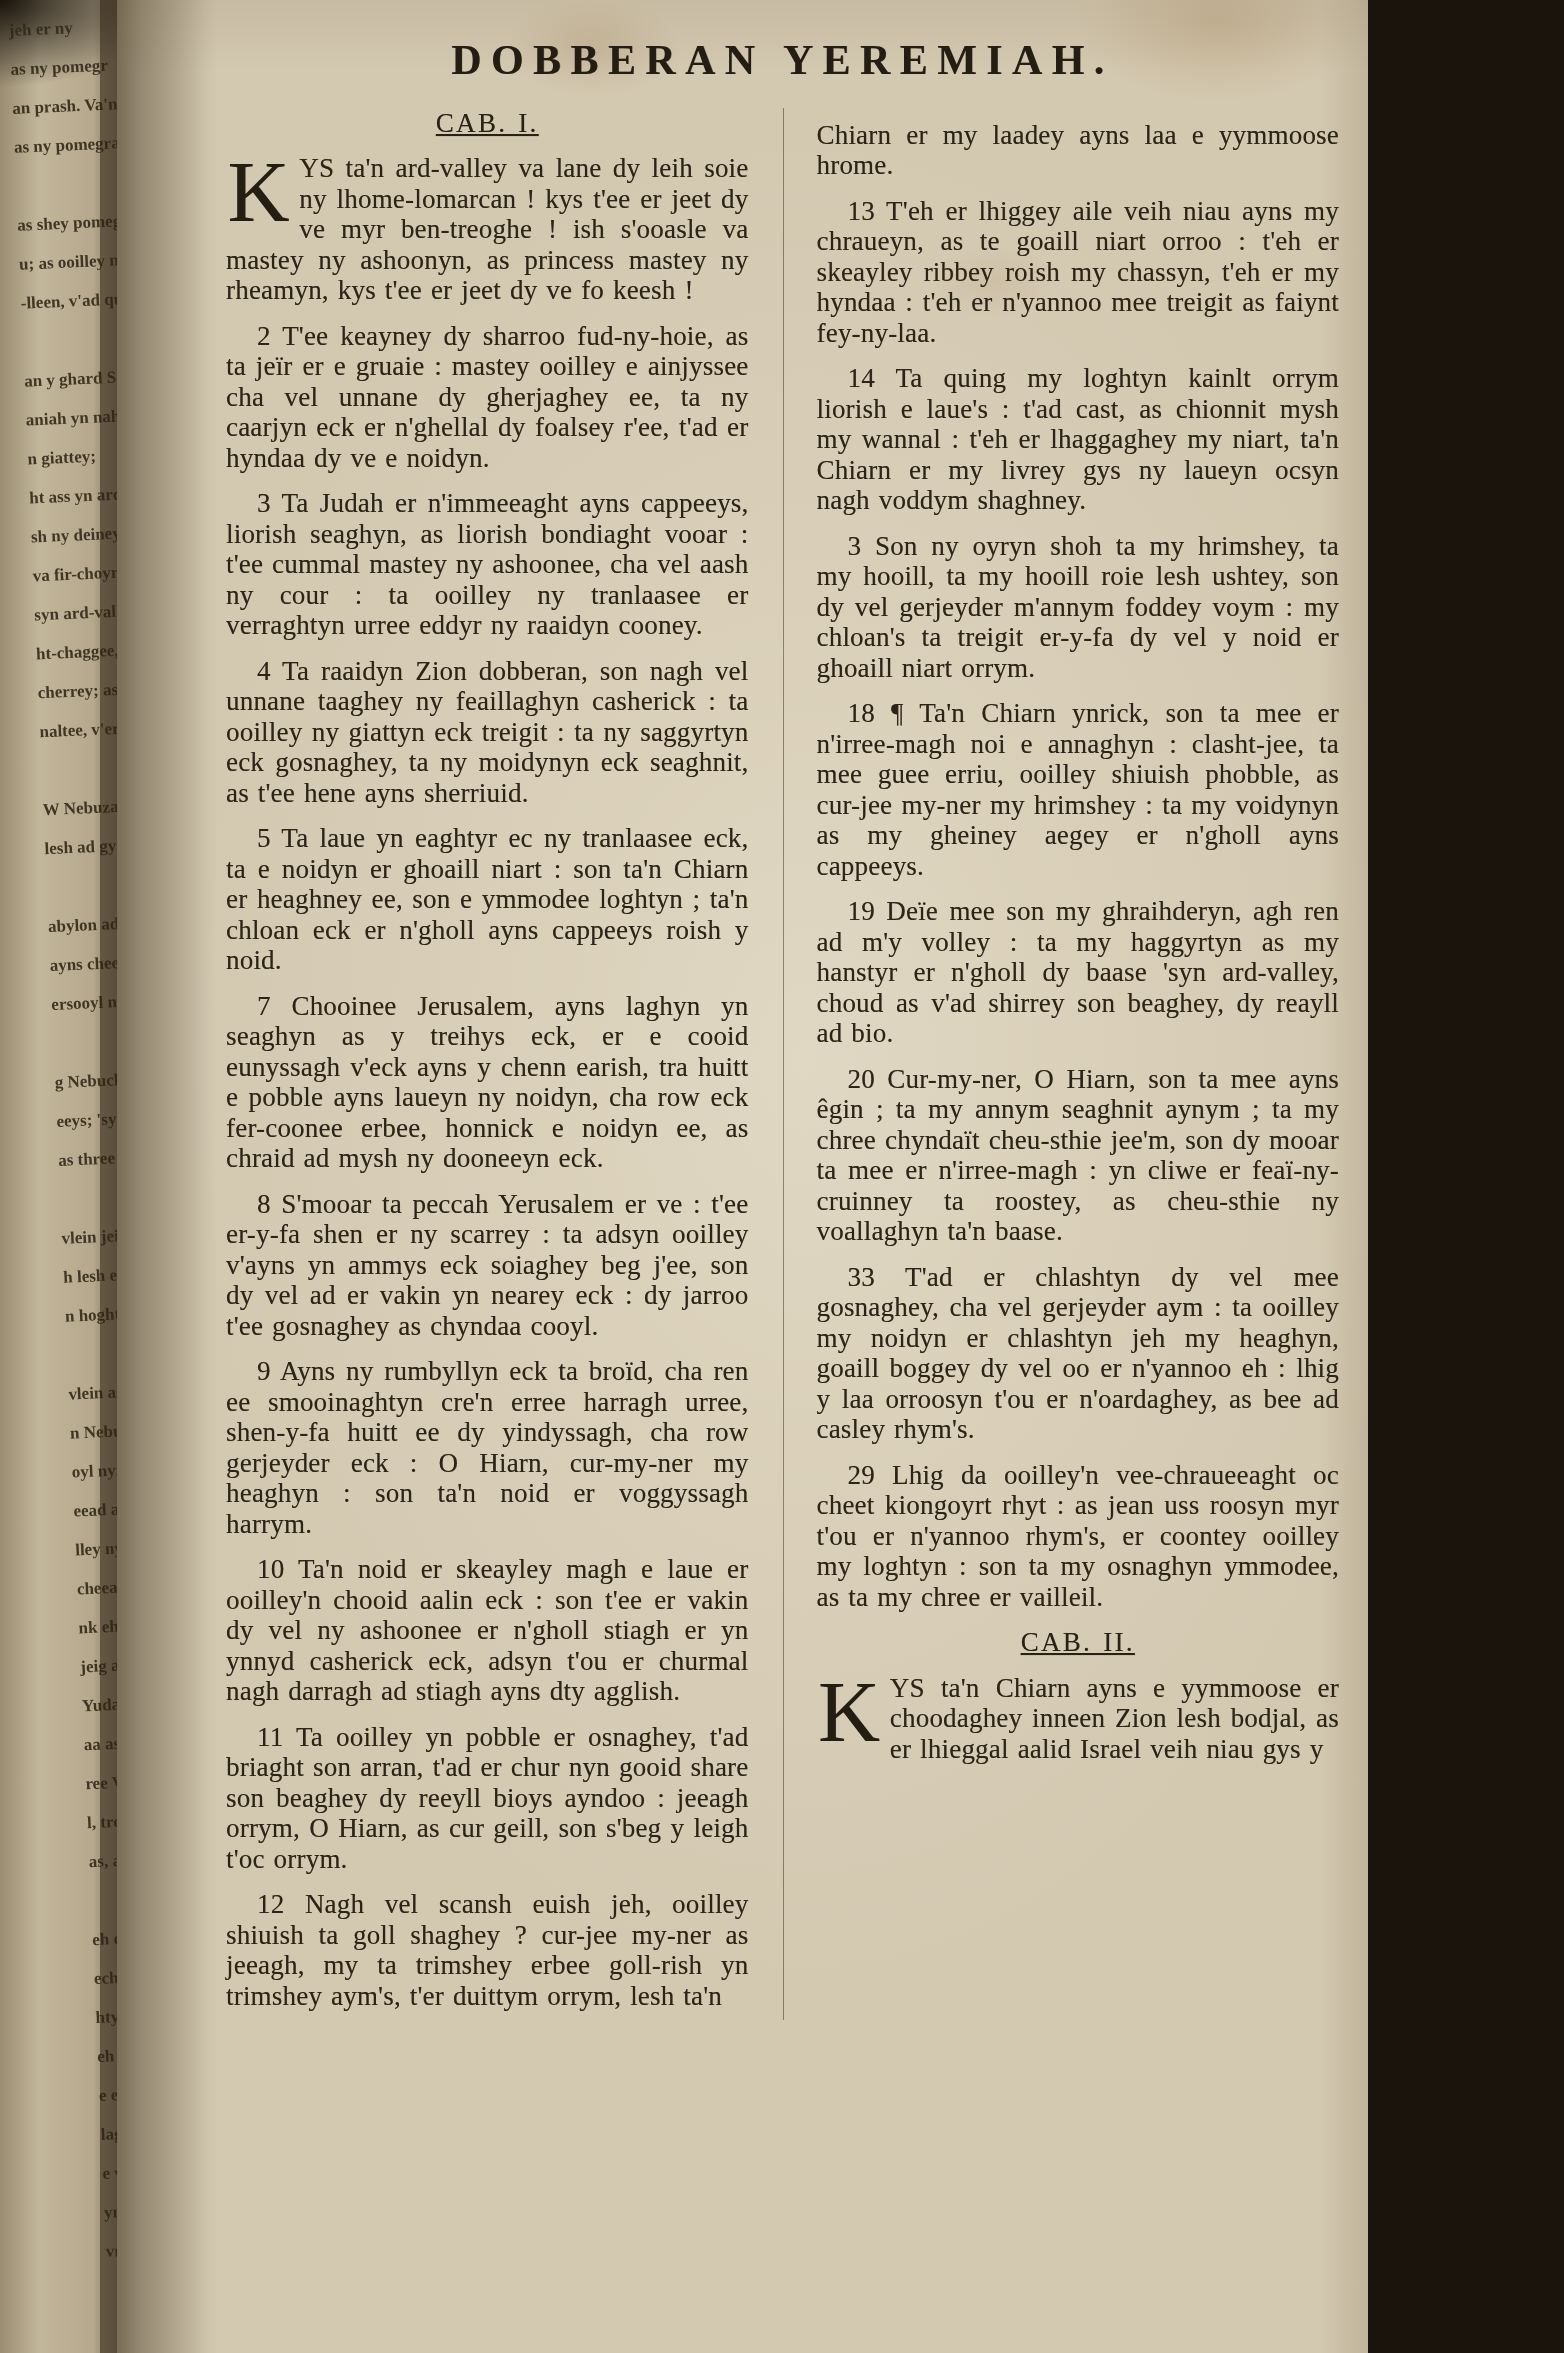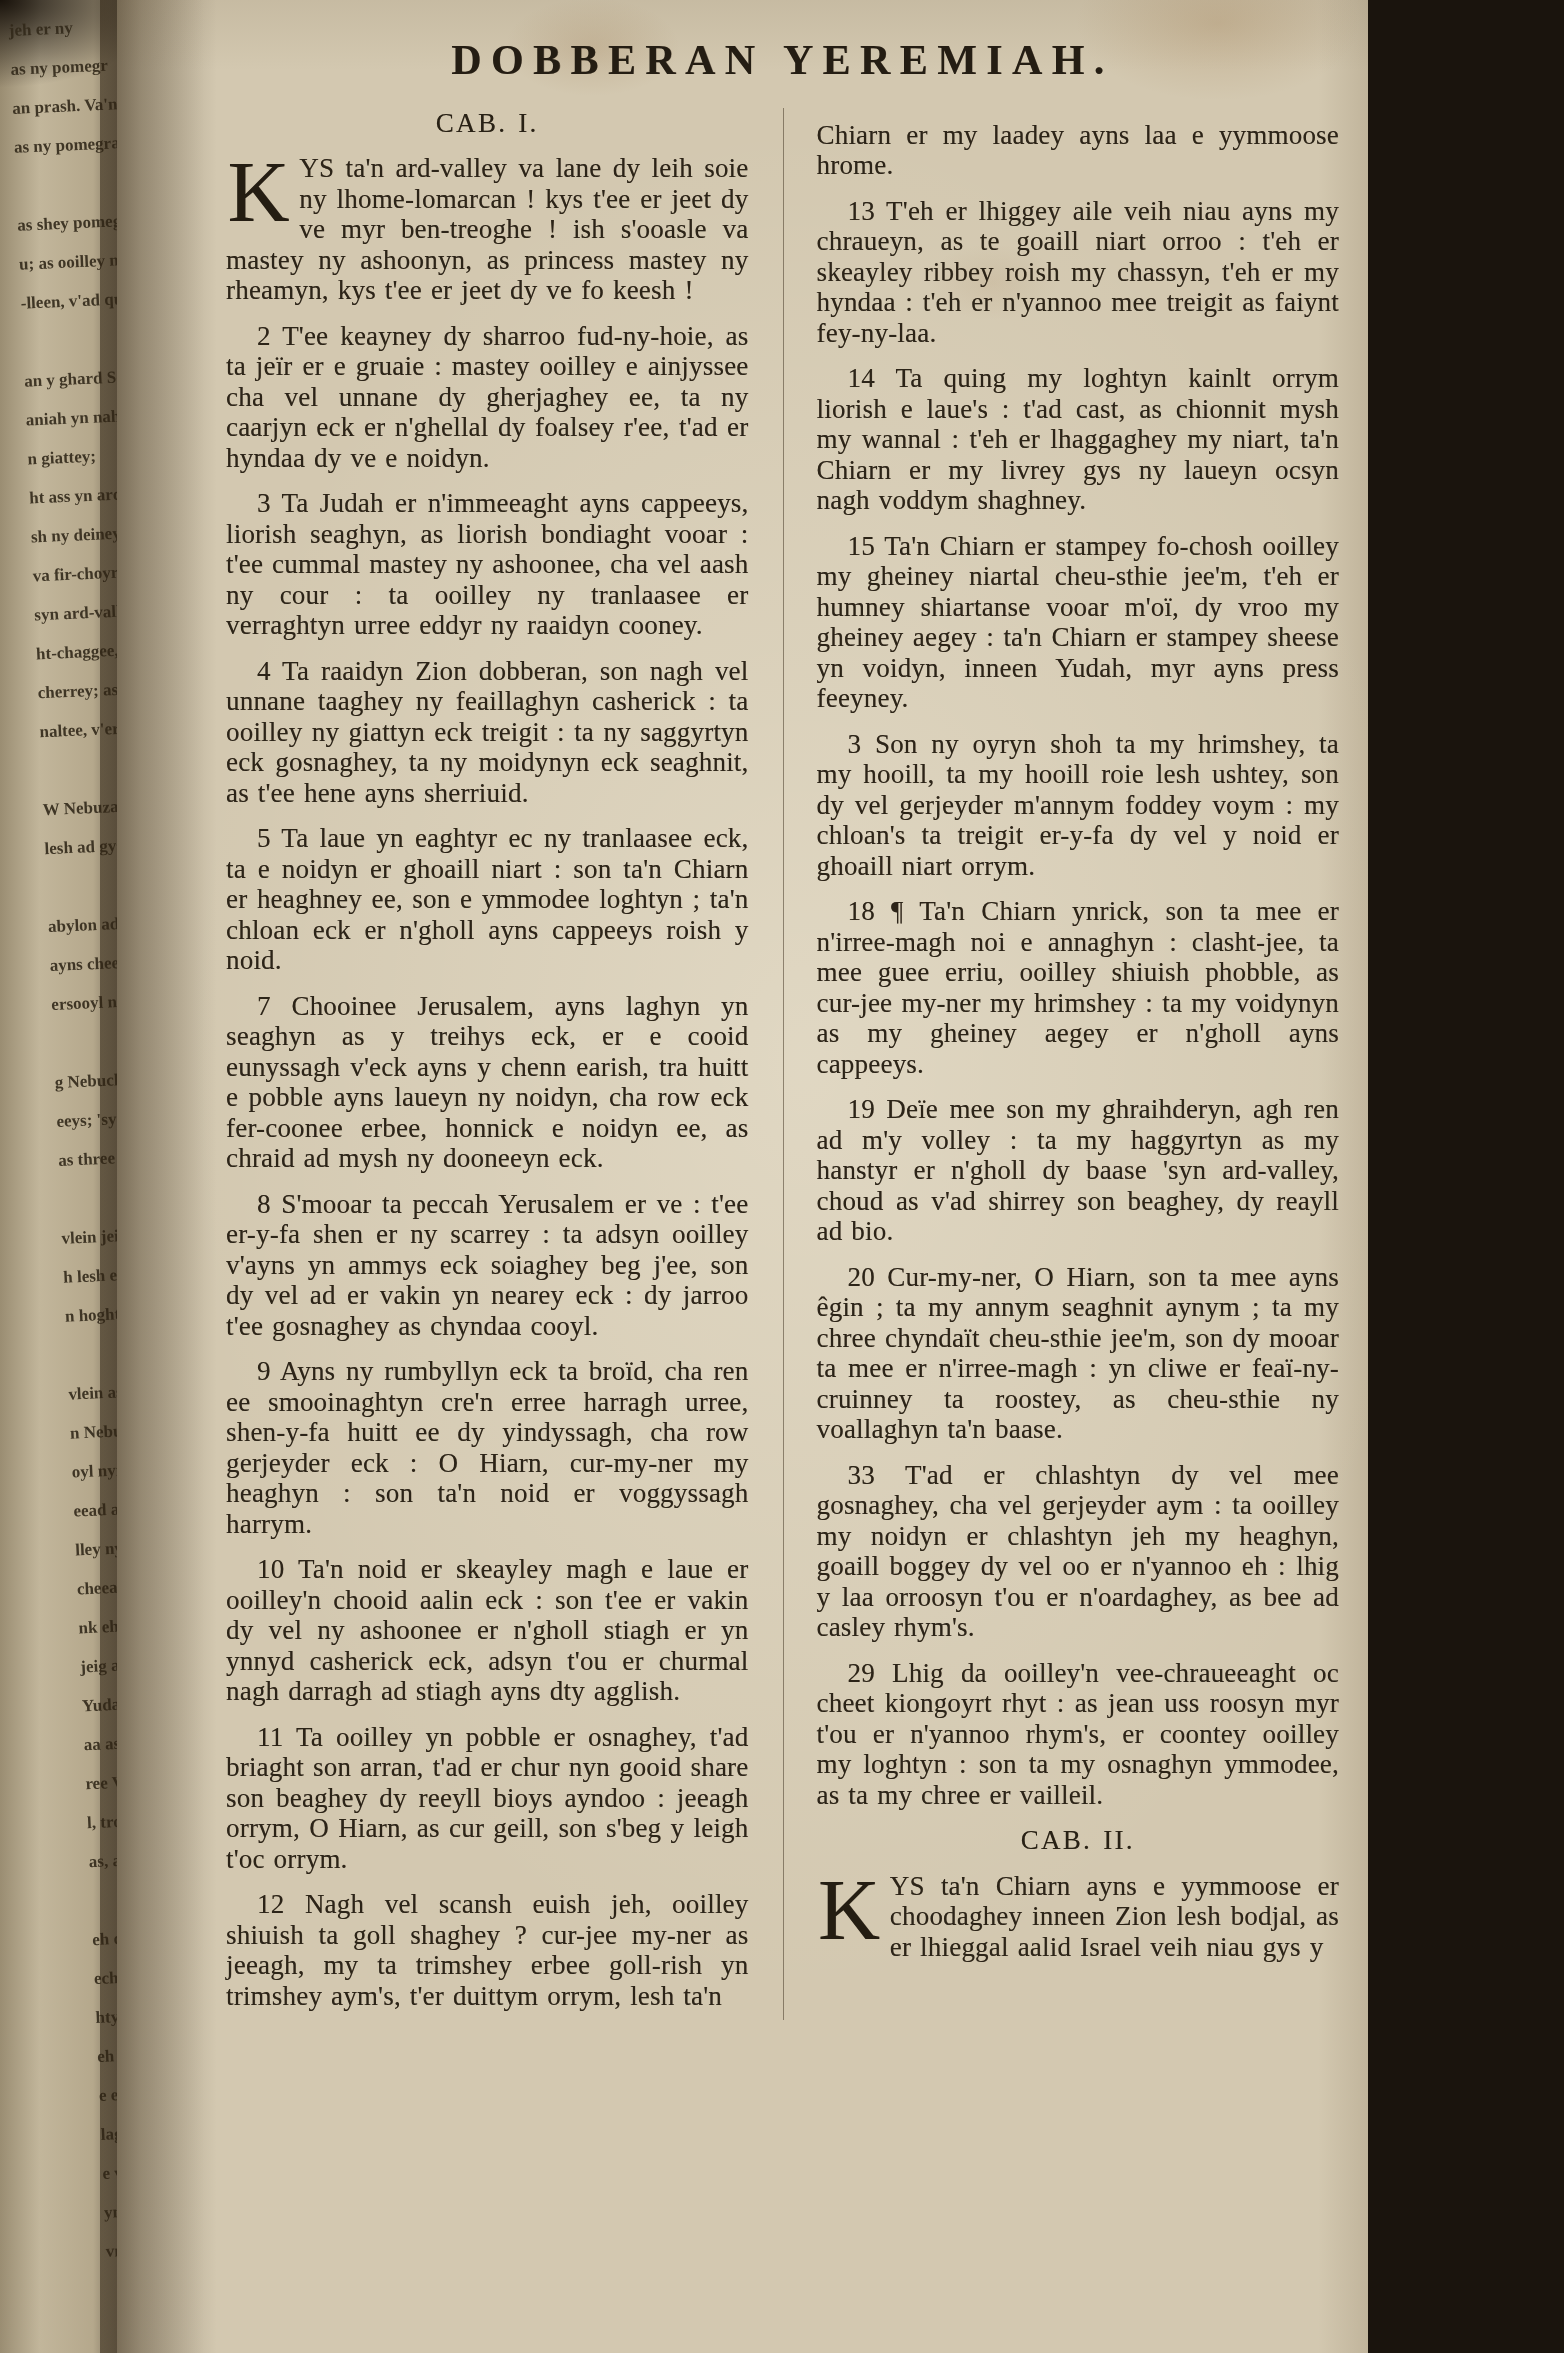--- a/index.html
+++ b/index.html
@@ -98,20 +98,21 @@
     color: #2c2418;
     text-shadow: 0.2px 0.2px 0.3px rgba(60,45,30,0.45);
   }
   .cab {
     margin: 3.1px 0 9.4px 0;
     text-align: center;
     font-size: 27px;
     font-weight: normal;
     letter-spacing: 2.3px;
     color: #282115;
+    text-decoration: underline;
   }
   .cab-2 {
     margin-top: 12px;
   }
   p.verse {
     margin: 15px;
     text-indent: 31px;
   }
   p.lead-p, p.cont {
     text-indent: 0;
@@ -211,21 +212,20 @@
           <p class="verse">9 Ayns ny rumbyllyn eck ta broïd, cha ren ee smooinaghtyn cre'n erree harragh urree, shen-y-fa huitt ee dy yindyssagh, cha row gerjeyder eck : O Hiarn, cur-my-ner my heaghyn : son ta'n noid er voggyssagh harrym.</p>
           <p class="verse">10 Ta'n noid er skeayley magh e laue er ooilley'n chooid aalin eck : son t'ee er vakin dy vel ny ashoonee er n'gholl stiagh er yn ynnyd casherick eck, adsyn t'ou er churmal nagh darragh ad stiagh ayns dty agglish.</p>
           <p class="verse">11 Ta ooilley yn pobble er osnaghey, t'ad briaght son arran, t'ad er chur nyn gooid share son beaghey dy reeyll bioys ayndoo : jeeagh orrym, O Hiarn, as cur geill, son s'beg y leigh t'oc orrym.</p>
           <p class="verse">12 Nagh vel scansh euish jeh, ooilley shiuish ta goll shaghey ? cur-jee my-ner as jeeagh, my ta trimshey erbee goll-rish yn trimshey aym's, t'er duittym orrym, lesh ta'n</p>
         </div>
 
         <div class="col">
           <p class="verse cont">Chiarn er my laadey ayns laa e yymmoose hrome.</p>
           <p class="verse">13 T'eh er lhiggey aile veih niau ayns my chraueyn, as te goaill niart orroo : t'eh er skeayley ribbey roish my chassyn, t'eh er my hyndaa : t'eh er n'yannoo mee treigit as faiynt fey-ny-laa.</p>
           <p class="verse">14 Ta quing my loghtyn kainlt orrym liorish e laue's : t'ad cast, as chionnit mysh my wannal : t'eh er lhaggaghey my niart, ta'n Chiarn er my livrey gys ny laueyn ocsyn nagh voddym shaghney.</p>
-          <p class="verse">15 Ta'n Chiarn er stampey fo-chosh ooilley my gheiney niartal cheu-sthie jee'm, t'eh er humney shiartanse vooar m'oï, dy vroo my gheiney aegey : ta'n Chiarn er stampey sheese yn voidyn, inneen Yudah, myr ayns press feeyney.</p>
           <p class="verse">3 Son ny oyryn shoh ta my hrimshey, ta my hooill, ta my hooill roie lesh ushtey, son dy vel gerjeyder m'annym foddey voym : my chloan's ta treigit er-y-fa dy vel y noid er ghoaill niart orrym.</p>
           <p class="verse">18 ¶ Ta'n Chiarn ynrick, son ta mee er n'irree-magh noi e annaghyn : clasht-jee, ta mee guee erriu, ooilley shiuish phobble, as cur-jee my-ner my hrimshey : ta my voidynyn as my gheiney aegey er n'gholl ayns cappeeys.</p>
           <p class="verse">19 Deïe mee son my ghraihderyn, agh ren ad m'y volley : ta my haggyrtyn as my hanstyr er n'gholl dy baase 'syn ard-valley, choud as v'ad shirrey son beaghey, dy reayll ad bio.</p>
           <p class="verse">20 Cur-my-ner, O Hiarn, son ta mee ayns êgin ; ta my annym seaghnit aynym ; ta my chree chyndaït cheu-sthie jee'm, son dy mooar ta mee er n'irree-magh : yn cliwe er feaï-ny-cruinney ta roostey, as cheu-sthie ny voallaghyn ta'n baase.</p>
           <p class="verse">33 T'ad er chlashtyn dy vel mee gosnaghey, cha vel gerjeyder aym : ta ooilley my noidyn er chlashtyn jeh my heaghyn, goaill boggey dy vel oo er n'yannoo eh : lhig y laa orroosyn t'ou er n'oardaghey, as bee ad casley rhym's.</p>
           <p class="verse">29 Lhig da ooilley'n vee-chraueeaght oc cheet kiongoyrt rhyt : as jean uss roosyn myr t'ou er n'yannoo rhym's, er coontey ooilley my loghtyn : son ta my osnaghyn ymmodee, as ta my chree er vailleil.</p>
           <h2 class="cab cab-2">CAB. II.</h2>
           <p class="verse lead-p"><span class="dropcap">K</span><span>YS</span><span> ta'n Chiarn ayns e yymmoose er choodaghey inneen Zion lesh bodjal, as er lhieggal aalid Israel veih niau gys y</span></p>
         </div>
 

